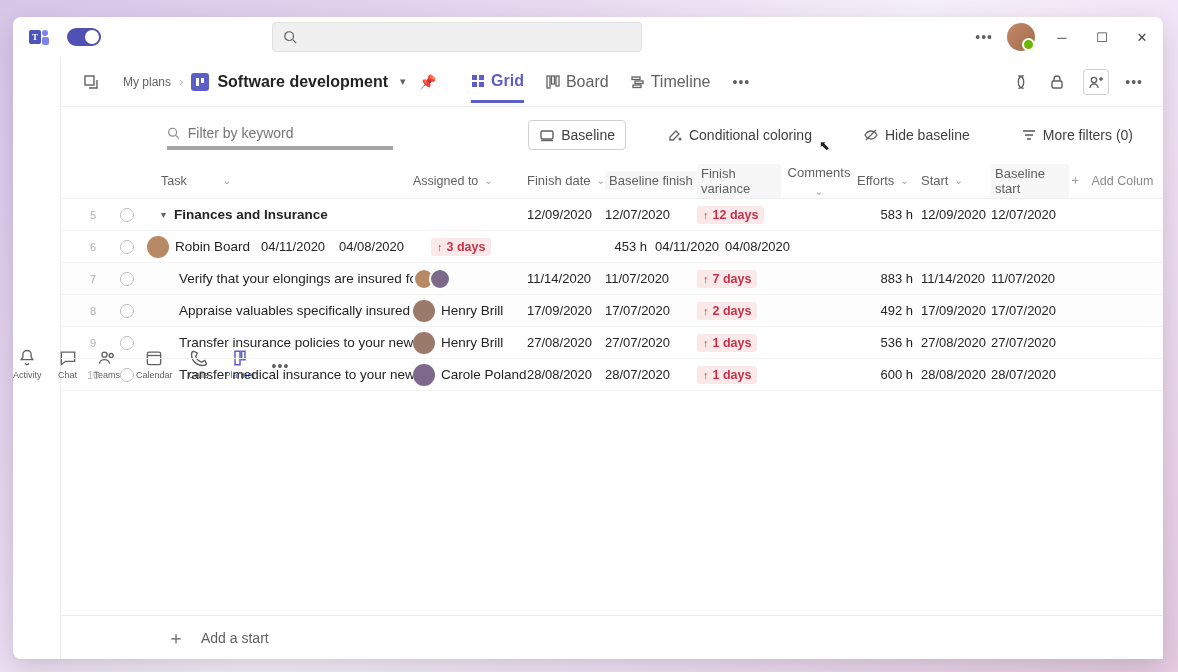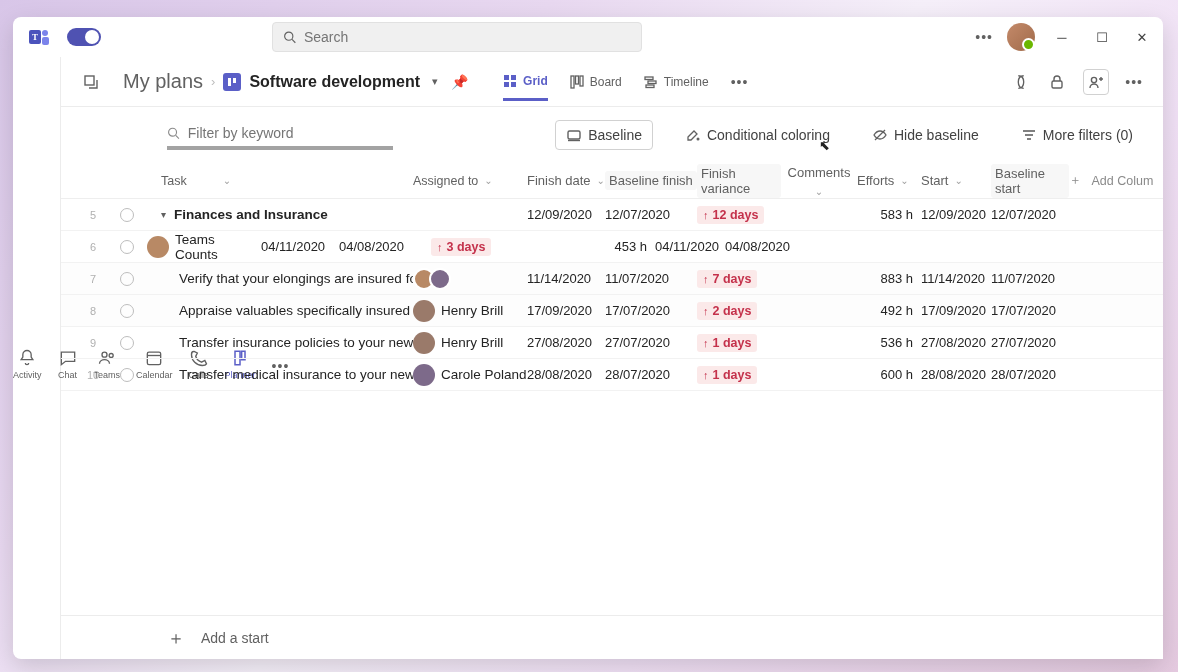--- a/index.html
+++ b/index.html
@@ -114,48 +114,48 @@
   }
   .page-header {
     height: 50px;
     display:flex; align-items:center;
     padding: 0 20px;
     border-bottom: 1px solid #ececec;
     gap: 8px;
   }
   .popout { color:#616161; }
   .breadcrumb { display:flex; align-items:center; gap:8px; margin-left:14px; }
-  .crumb-link { color:#616161; font-size:20px; }
+  .crumb-link { color:#616161; font-size:12px; }
   .crumb-sep { color:#bdbdbd; }
   .plan-icon{ width:18px; height:18px; border-radius:3px; background:#5b5fc7; display:inline-flex; align-items:center; justify-content:center;}
   .plan-title{ font-weight:600; font-size:16px; }
   .chev { color:#616161; font-size:11px; margin-left:4px; }
   .pin-icon{ color:#616161; font-size:14px; margin-left:6px; }
   .views { display:flex; align-items:center; gap:22px; margin-left:26px; }
-  .view-btn{ display:flex; align-items:center; gap:6px; color:#616161; font-size:12px; padding-bottom:10px; padding-top:10px; cursor:pointer;text-align:center;}
+  .view-btn{ display:flex; align-items:center; gap:6px; color:#616161; font-size:16px; padding-bottom:10px; padding-top:10px; cursor:pointer;text-align:center;}
   .view-btn.active{ color:#5b5fc7; border-bottom:3px solid #5b5fc7; font-weight:600; margin-bottom:-1px;}
   .hdr-right{ margin-left:auto; display:flex; align-items:center; gap:16px; color:#616161;}
   .hdr-iconbtn{ width:20px; height:20px; display:inline-flex; align-items:center; justify-content:center; cursor:pointer;}
   .hdr-iconbtn.boxed{ border:1px solid #d1d1d1; border-radius:4px; width:26px; height:26px;}
 
   
   .toolbar{
     height:56px;
     display:flex; align-items:center;
     padding: 0 20px 0 106px;
     gap:12px;
   }
   .filter-input{
     display:flex; align-items:center; gap:8px;
     border-bottom:4px solid #a3a3a3;
     width:226px; height:30px;
     color:#8a8a8a;
   }
   .filter-input input{ border:none; outline:none; font-size:14px; width:100%; background:transparent;}
-  .toolbar-actions{ margin-left:auto; display:flex; align-items:center; gap:22px; font-size:14px; color:#424242;}
+  .toolbar-actions{ margin-left:auto; display:flex; align-items:center; gap:31px; font-size:14px; color:#424242;}
   .action-btn{ display:flex; align-items:center; gap:6px; cursor:pointer; padding:6px 10px; border-radius:4px;}
   .action-btn.bordered{ border:1px solid #d1d1d1; }
   .action-btn svg{ width:16px; height:16px; }
 
   .cursor-img{ position:absolute; left:806px; top:121px; font-size:13px; color:#222; pointer-events:none;}
 
   
   .grid-wrap{ position:relative; flex:1; overflow:hidden; }
   .grid-head{
     display:flex;
@@ -227,21 +227,20 @@
           <rect x="15" y="12" width="7" height="8" rx="2" fill="#7b83eb"></rect>
           <text x="8" y="15" text-anchor="middle" fill="#fff" font-size="9" font-family="Segoe UI" font-weight="700">T</text>
         </svg>
     </span>
     <div class="toggle"></div>
     <div class="search-box">
       <svg width="14" height="14" viewBox="0 0 16 16">
           <circle cx="7" cy="7" r="5" stroke="#616161" stroke-width="1.4" fill="none"></circle>
           <line x1="11" y1="11" x2="15" y2="15" stroke="#616161" stroke-width="1.4"></line>
         </svg>
-      <input type="text" placeholder="Search" style="">
     </div>
     <div class="titlebar-right">
       <span class="dots">•••</span>
       <div class="avatar-small"></div>
       <span class="win-btn">─</span>
       <span class="win-btn">☐</span>
       <span class="win-btn">✕</span>
     </div>
   </div>
 
@@ -477,21 +476,21 @@
           </div>
           <div class="row" style="padding-left: 0px;">
             <div style="width:86px;display:flex;align-items:center;justify-content:flex-end;gap:10px;padding-right:6px;">
               <span class="c-rownum">6</span>
               <span class="c-circ">
                 <span class="circ"></span>
               </span>
             </div>
             <div class="assignees">
               <span class="av a1"></span>
-              <span>Teams Counts</span>
+              <span>Robin Board</span>
             </div>
             <div class="c-date1">04/11/2020</div>
             <div class="c-date2">04/08/2020</div>
             <div class="c-var"><span class="variance"><span class="arrow">↑</span>3 days</span></div>
             <div class="c-comments"></div>
             <div class="c-eff">453 h</div>
             <div class="c-start">04/11/2020</div>
             <div class="c-bstart">04/08/2020</div>
           </div>
           <div class="row" style="padding-left: 0px;">

